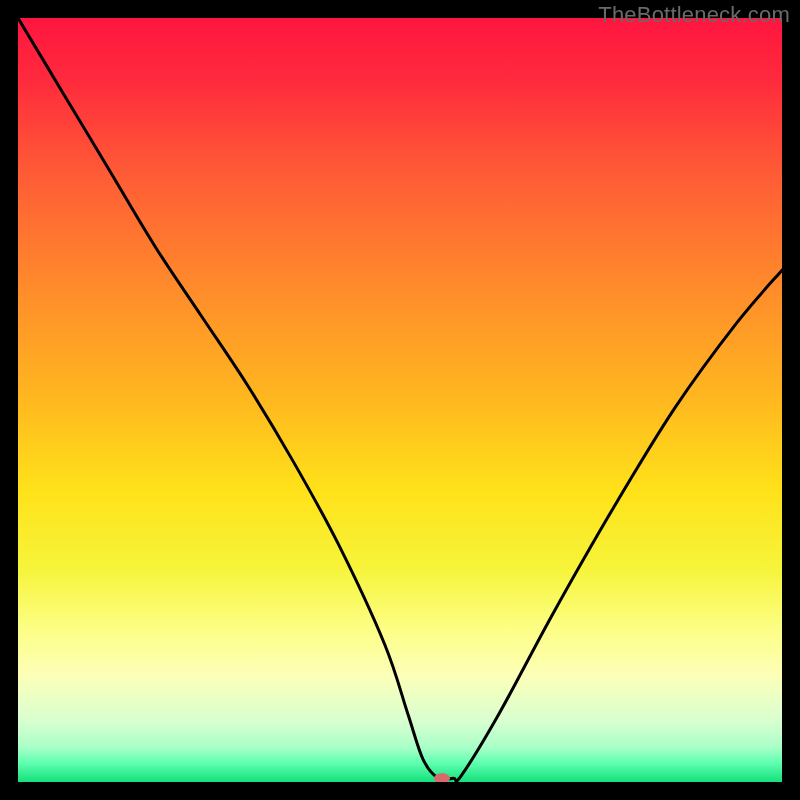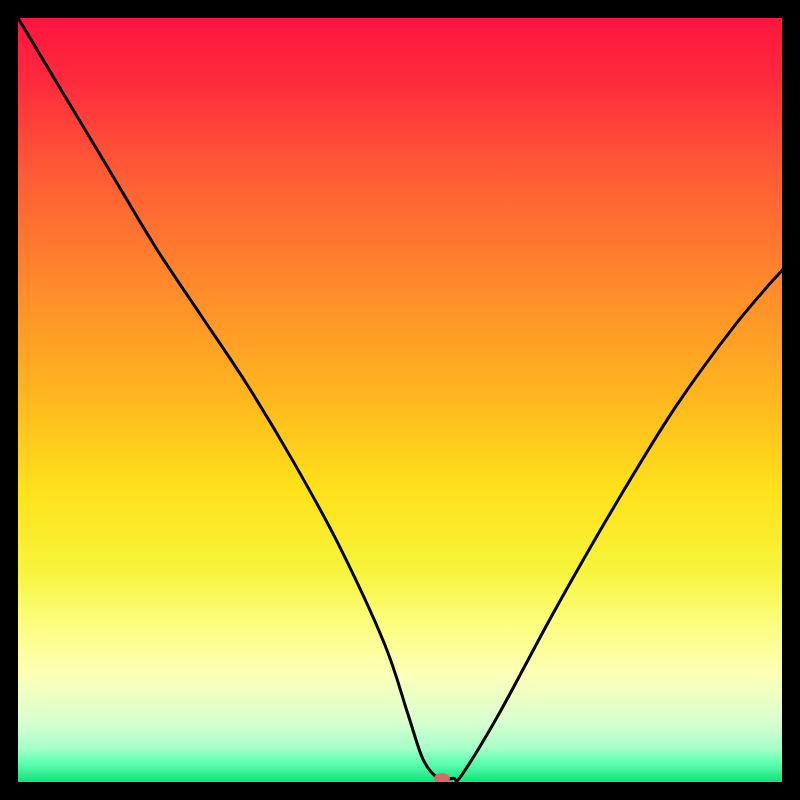--- a/index.html
+++ b/index.html
@@ -61,13 +61,14 @@
             <stop offset="95.5%" stop-color="#a8ffc8"></stop>
             <stop offset="97.5%" stop-color="#5fffb0"></stop>
             <stop offset="100%" stop-color="#14e07a"></stop>
           </linearGradient>
       </defs>
       <rect id="bg-rect" x="0" y="0" width="764" height="764" fill="url(#bg-grad)"></rect>
       <path id="curve-path" fill="none" stroke="#000" stroke-width="3" stroke-linejoin="round" stroke-linecap="round" d="M 0 0 C 7.64 12.733333333333329, 30.559999999999995 50.93333333333332, 45.839999999999996 76.39999999999998 C 61.12 101.86666666666663, 76.39999999999999 127.33333333333327, 91.67999999999999 152.79999999999995 C 106.96 178.26666666666662, 122.23999999999998 205.0066666666667, 137.51999999999998 229.20000000000005 C 152.79999999999998 253.3933333333334, 168.07999999999998 275.0400000000001, 183.35999999999999 297.96000000000004 C 198.64 320.88, 213.92 342.52666666666664, 229.2 366.71999999999997 C 244.48 390.9133333333333, 259.76 416.38, 275.03999999999996 443.12 C 290.31999999999994 469.86, 305.6 496.59999999999997, 320.88 527.16 C 336.15999999999997 557.72, 355.26 598.4666666666667, 366.71999999999997 626.48 C 378.17999999999995 654.4933333333333, 383.2733333333333 676.14, 389.64 695.24 C 396.00666666666666 714.34, 399.82666666666665 730.2566666666667, 404.92 741.08 C 410.0133333333334 751.9033333333334, 415.10666666666674 756.9966666666667, 420.20000000000005 760.18 C 425.29333333333335 763.3633333333332, 431.65999999999997 760.5619999999999, 435.47999999999996 760.18 C 439.29999999999995 759.798, 435.47999999999996 768.7113333333334, 443.11999999999995 757.888 C 450.75999999999993 747.0646666666667, 466.03999999999996 722.2346666666667, 481.32 695.24 C 496.6 668.2453333333333, 515.6999999999999 630.3, 534.8 595.92 C 553.9 561.54, 575.5466666666667 523.34, 595.9200000000001 488.96000000000004 C 616.2933333333334 454.58000000000004, 636.6666666666666 420.2, 657.04 389.64 C 677.4133333333333 359.08, 700.3333333333333 328.52000000000004, 718.16 305.6 C 735.9866666666667 282.68, 756.36 261.0333333333333, 764 252.11999999999995"></path>
       <ellipse id="marker-dot" cx="424.02000000000004" cy="760.18" rx="8" ry="5" fill="#d66a6a"></ellipse>
     </svg>
   </div>
+  <div class="watermark">TheBottleneck.com</div>
 </div>
 
 </body></html>

